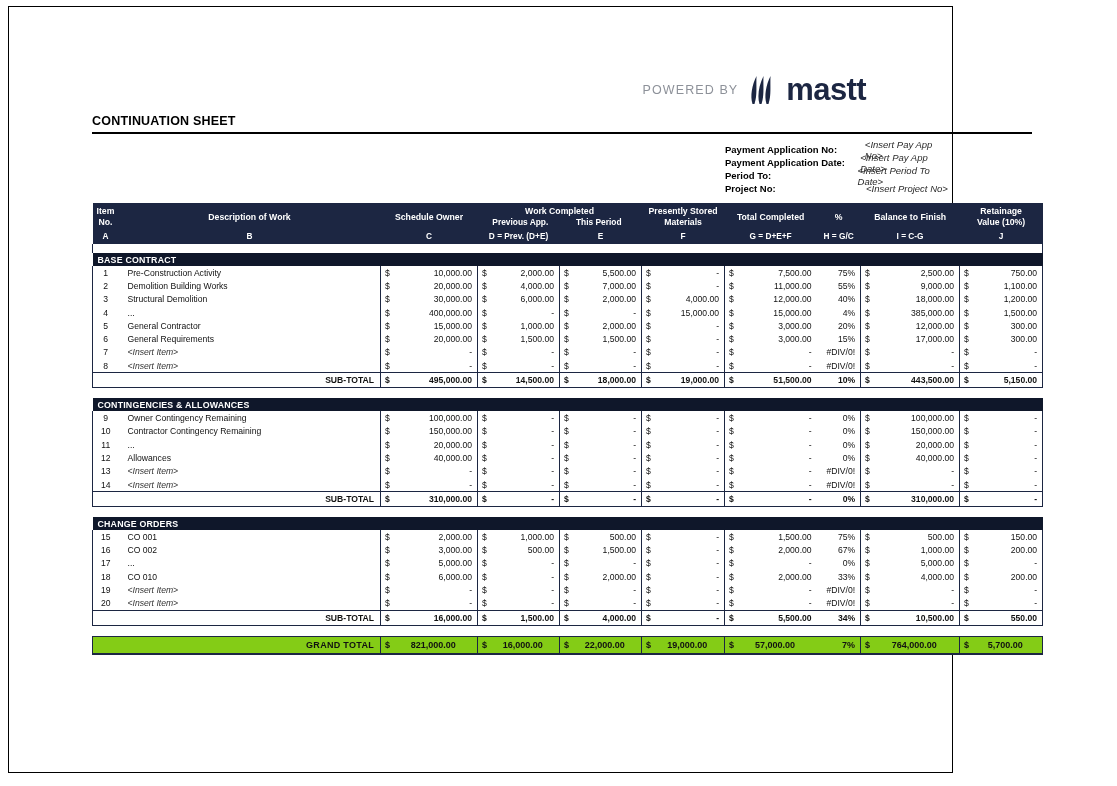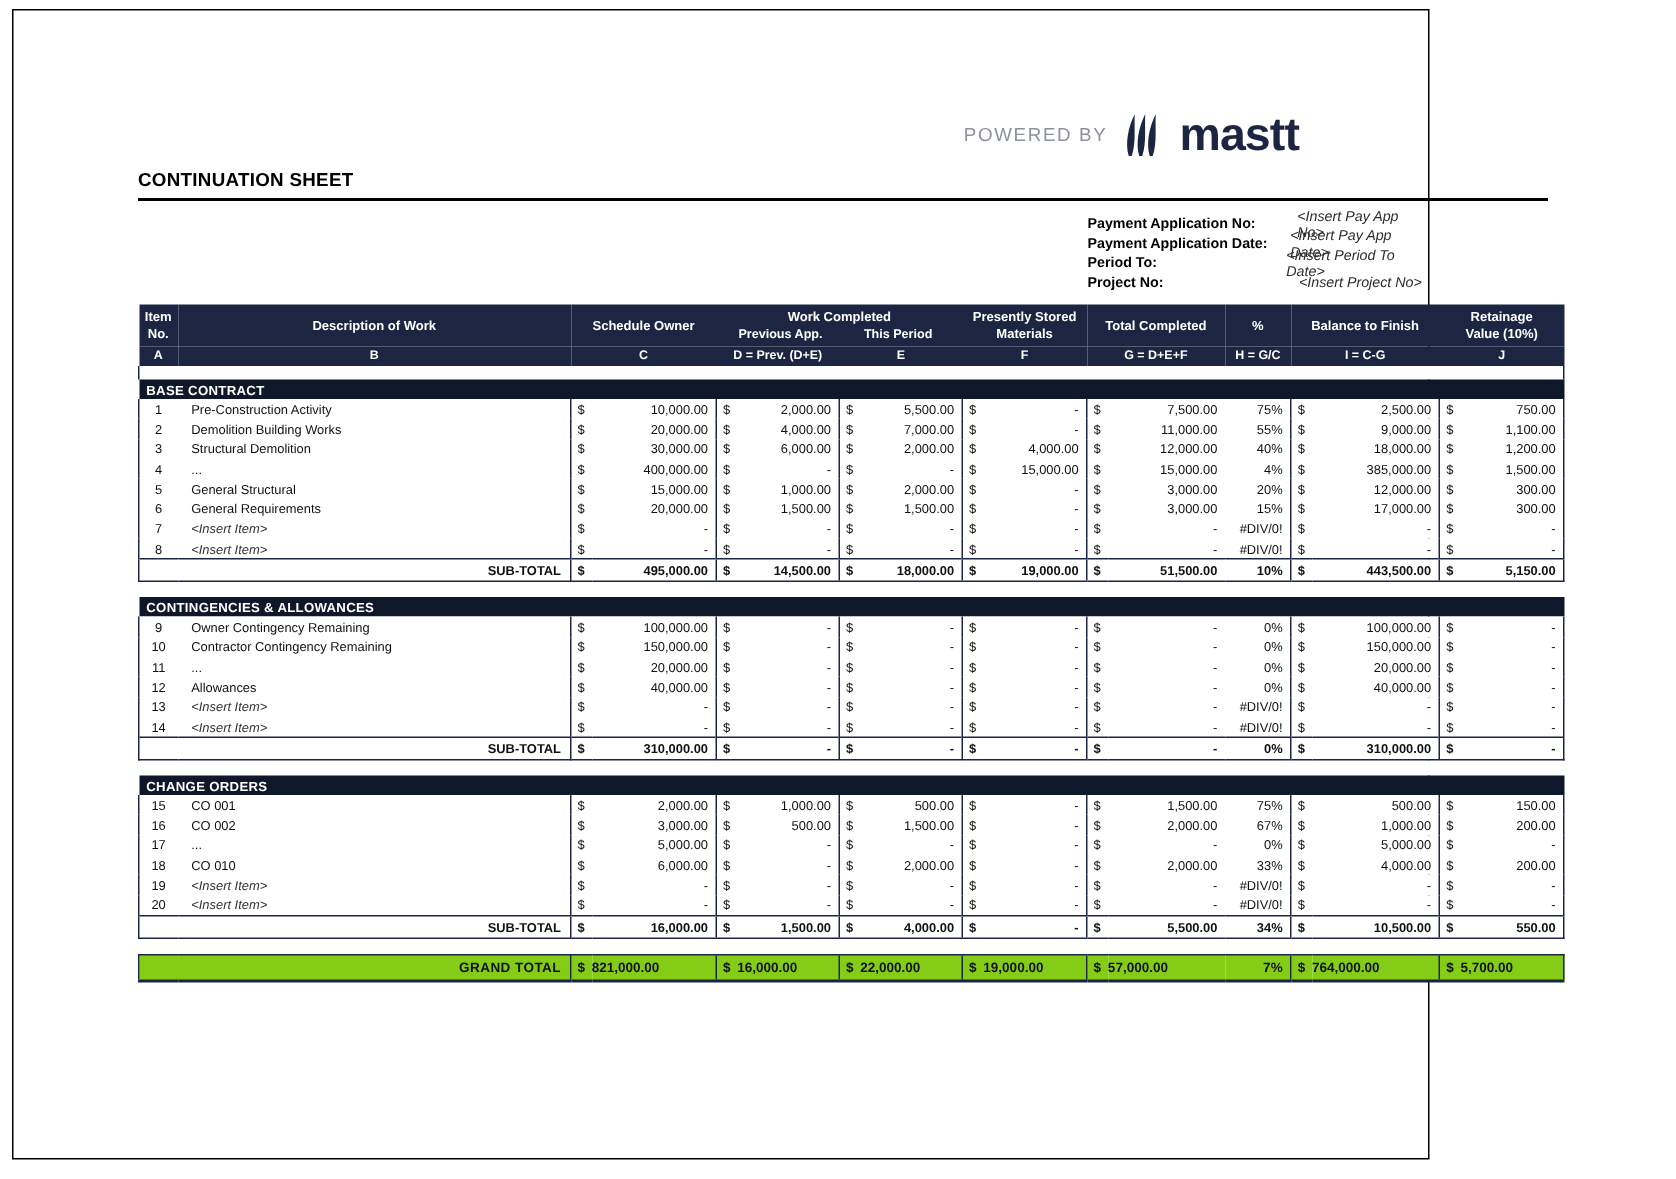--- a/index.html
+++ b/index.html
@@ -197,21 +197,21 @@
     border-bottom: 2px solid #1c2642;
     border-left: 1px solid #1c2642;
     background: #84cc16;
   }
   .grand td.st-label {
     text-align: right; padding-right: 6px;
     border-left: 1.5px solid #1c2642; border-right: 1px solid #1c2642;
     letter-spacing: 0.3px;
   }
   .grand td.c-cur { text-align: left; padding-left: 4px; }
-  .grand td.c-val { text-align: left; padding-right: 5px; border-left: none; }
+  .grand td.c-val { text-align: center; padding-right: 5px; border-left: none; }
   .grand td.c-pct { text-align: right; padding-right: 5px; border-left: none; }
   .grand td.c-last { border-right: 1.5px solid #1c2642; }
 </style>
 </head>
 <body>
 
 <div class="page">
 
   <div class="logo-area">
     <span class="powered-by">POWERED BY</span>
@@ -367,21 +367,21 @@
           <td class="c-cur">$</td>
           <td class="c-val">15,000.00</td>
           <td class="c-pct">4%</td>
           <td class="c-cur">$</td>
           <td class="c-val">385,000.00</td>
           <td class="c-cur">$</td>
           <td class="c-val c-last">1,500.00</td>
         </tr>
         <tr class="drow">
           <td class="c-num">5</td>
-          <td class="c-desc">General Structural</td>
+          <td class="c-desc">General Contractor</td>
           <td class="c-cur">$</td>
           <td class="c-val">15,000.00</td>
           <td class="c-cur">$</td>
           <td class="c-val">1,000.00</td>
           <td class="c-cur">$</td>
           <td class="c-val">2,000.00</td>
           <td class="c-cur">$</td>
           <td class="c-val">-</td>
           <td class="c-cur">$</td>
           <td class="c-val">3,000.00</td>

